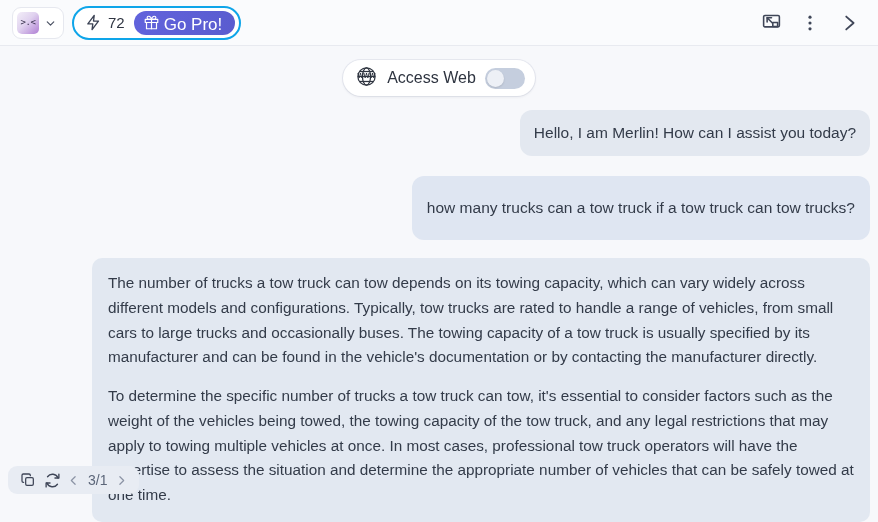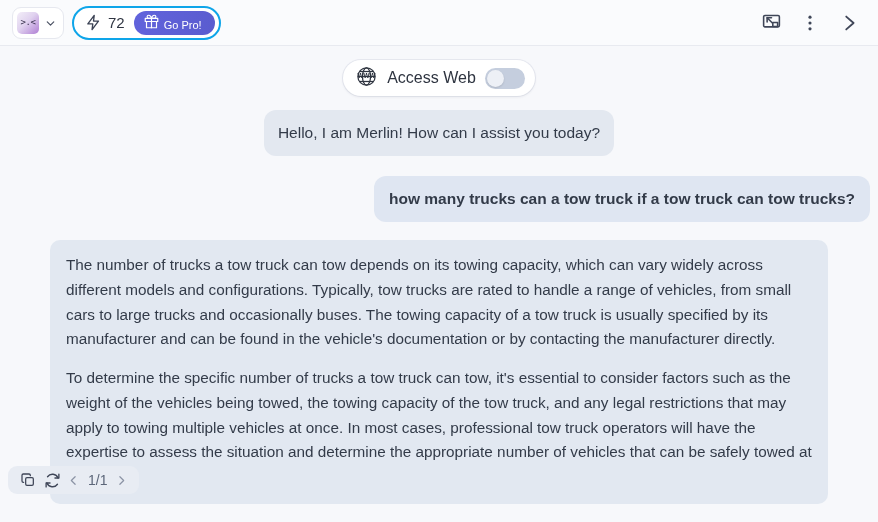--- a/index.html
+++ b/index.html
@@ -51,26 +51,26 @@
     border: 2px solid #0ea5e9;
     border-radius: 18px;
     padding: 3px 4px 3px 11px;
     height: 34px;
   }
   .bolt-wrap { display: flex; align-items: center; gap: 3px; }
   .credits-count {
     font-size: 15px; color: #2f3542; font-weight: 400;
   }
   .gopro-btn {
-    display: flex; align-items: flex-end; gap: 5px;
+    display: flex; align-items: flex-start; gap: 5px;
     background: #5d5fd6;
     background: linear-gradient(100deg,#6163dc 0%,#5a5ccf 100%);
     border-radius: 15px;
     color: #ffffff;
-    font-size: 11px;
+    font-size: 17px;
     padding: 4px 13px 4px 10px;
     height: 24px;
     margin-left: 3px;
   }
 
   .header-right {
     margin-left: auto;
     display: flex; align-items: center; gap: 18px;
     padding-right: 6px;
   }
@@ -105,39 +105,38 @@
     position: absolute; top: 2px; left: 2px;
     width: 17px; height: 17px; border-radius: 50%;
     background: #edf0f6;
     box-shadow: 0 1px 2px rgba(0,0,0,0.12);
   }
 
   
   .chat { position: absolute; top: 110px; left: 0; width: 878px; }
 
   .row { display: flex; width: 878px; padding: 0 8px; }
-  .row.left { justify-content: center; }
+  .row.left { justify-content: flex-end; }
   .row.right { justify-content: flex-end; }
 
   .bubble {
     border-radius: 12px;
     font-size: 15.5px;
     color: #333b49;
     line-height: 1.55;
   }
   .bubble-greeting {
     background: #e3e8f0;
     padding: 11px 14px;
     border-radius: 12px;
   }
   .bubble-user {
     background: #dfe6f2;
-    padding: 11px 15px;
+    padding: 20px 15px;
     border-radius: 12px;
-    font-weight: bold;
   }
   .bubble-answer {
     background: #e2e8f1;
     padding: 13px 16px 14px 16px;
     border-radius: 10px;
     width: 778px;
     line-height: 1.62;
     font-size: 15.3px;
   }
   .bubble-answer p { margin: 0; }
@@ -281,19 +280,19 @@
         <path d="M19.8 8.5A8.5 8.5 0 0 0 5 6.7"></path>
         <polyline points="3 21 3 15.5 8.5 15.5"></polyline>
         <path d="M4.2 15.5A8.5 8.5 0 0 0 19 17.3"></path>
       </svg>
   </span>
   <span class="nav-chev">
     <svg width="13" height="13" viewBox="0 0 24 24" fill="none" stroke="#8b93a5" stroke-width="2.2" stroke-linecap="round" stroke-linejoin="round">
         <polyline points="15 5 8 12 15 19"></polyline>
       </svg>
   </span>
-  <span class="page-ind">1/1</span>
+  <span class="page-ind">3/1</span>
   <span class="nav-chev">
     <svg width="13" height="13" viewBox="0 0 24 24" fill="none" stroke="#8b93a5" stroke-width="2.2" stroke-linecap="round" stroke-linejoin="round">
         <polyline points="9 5 16 12 9 19"></polyline>
       </svg>
   </span>
 </div>
 
 </body></html>

